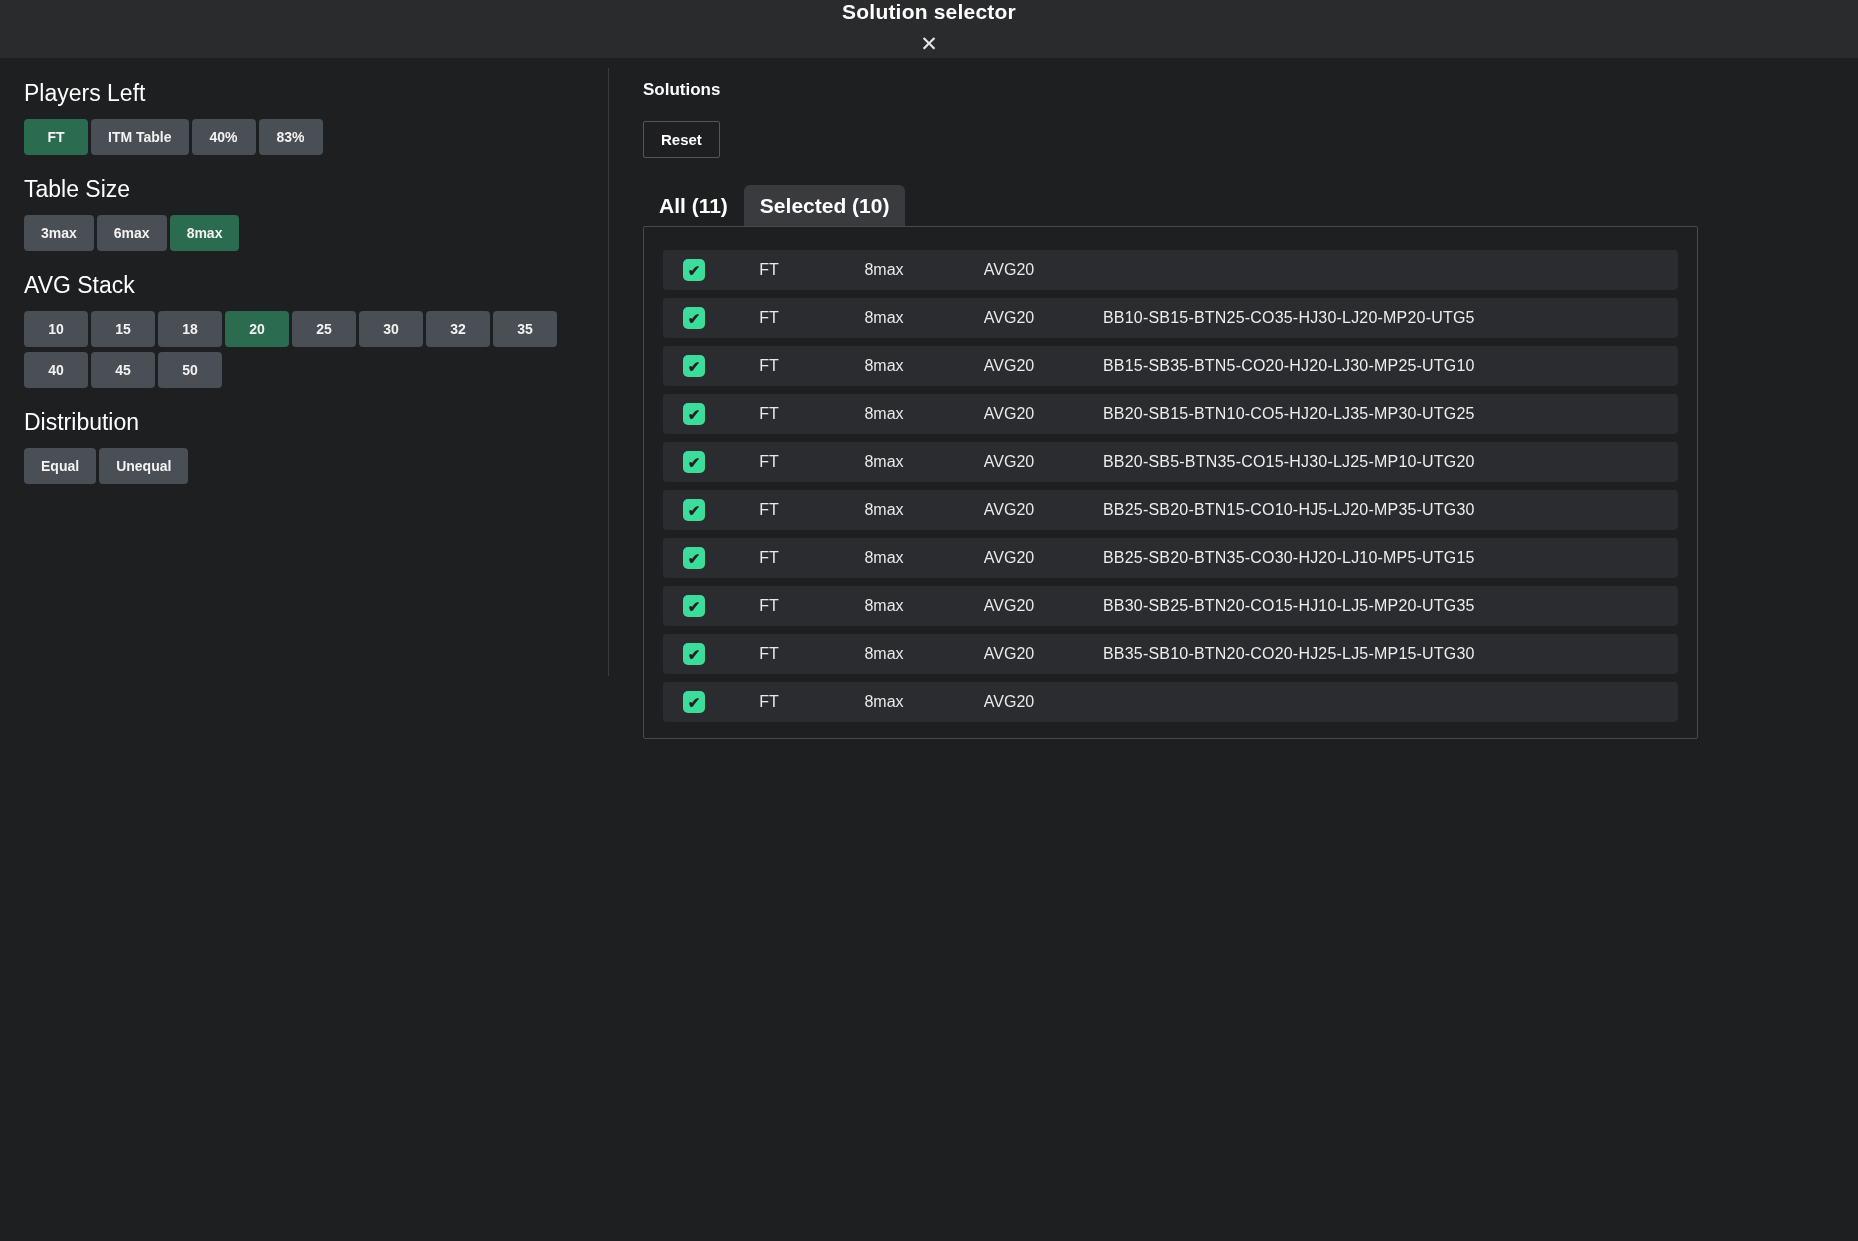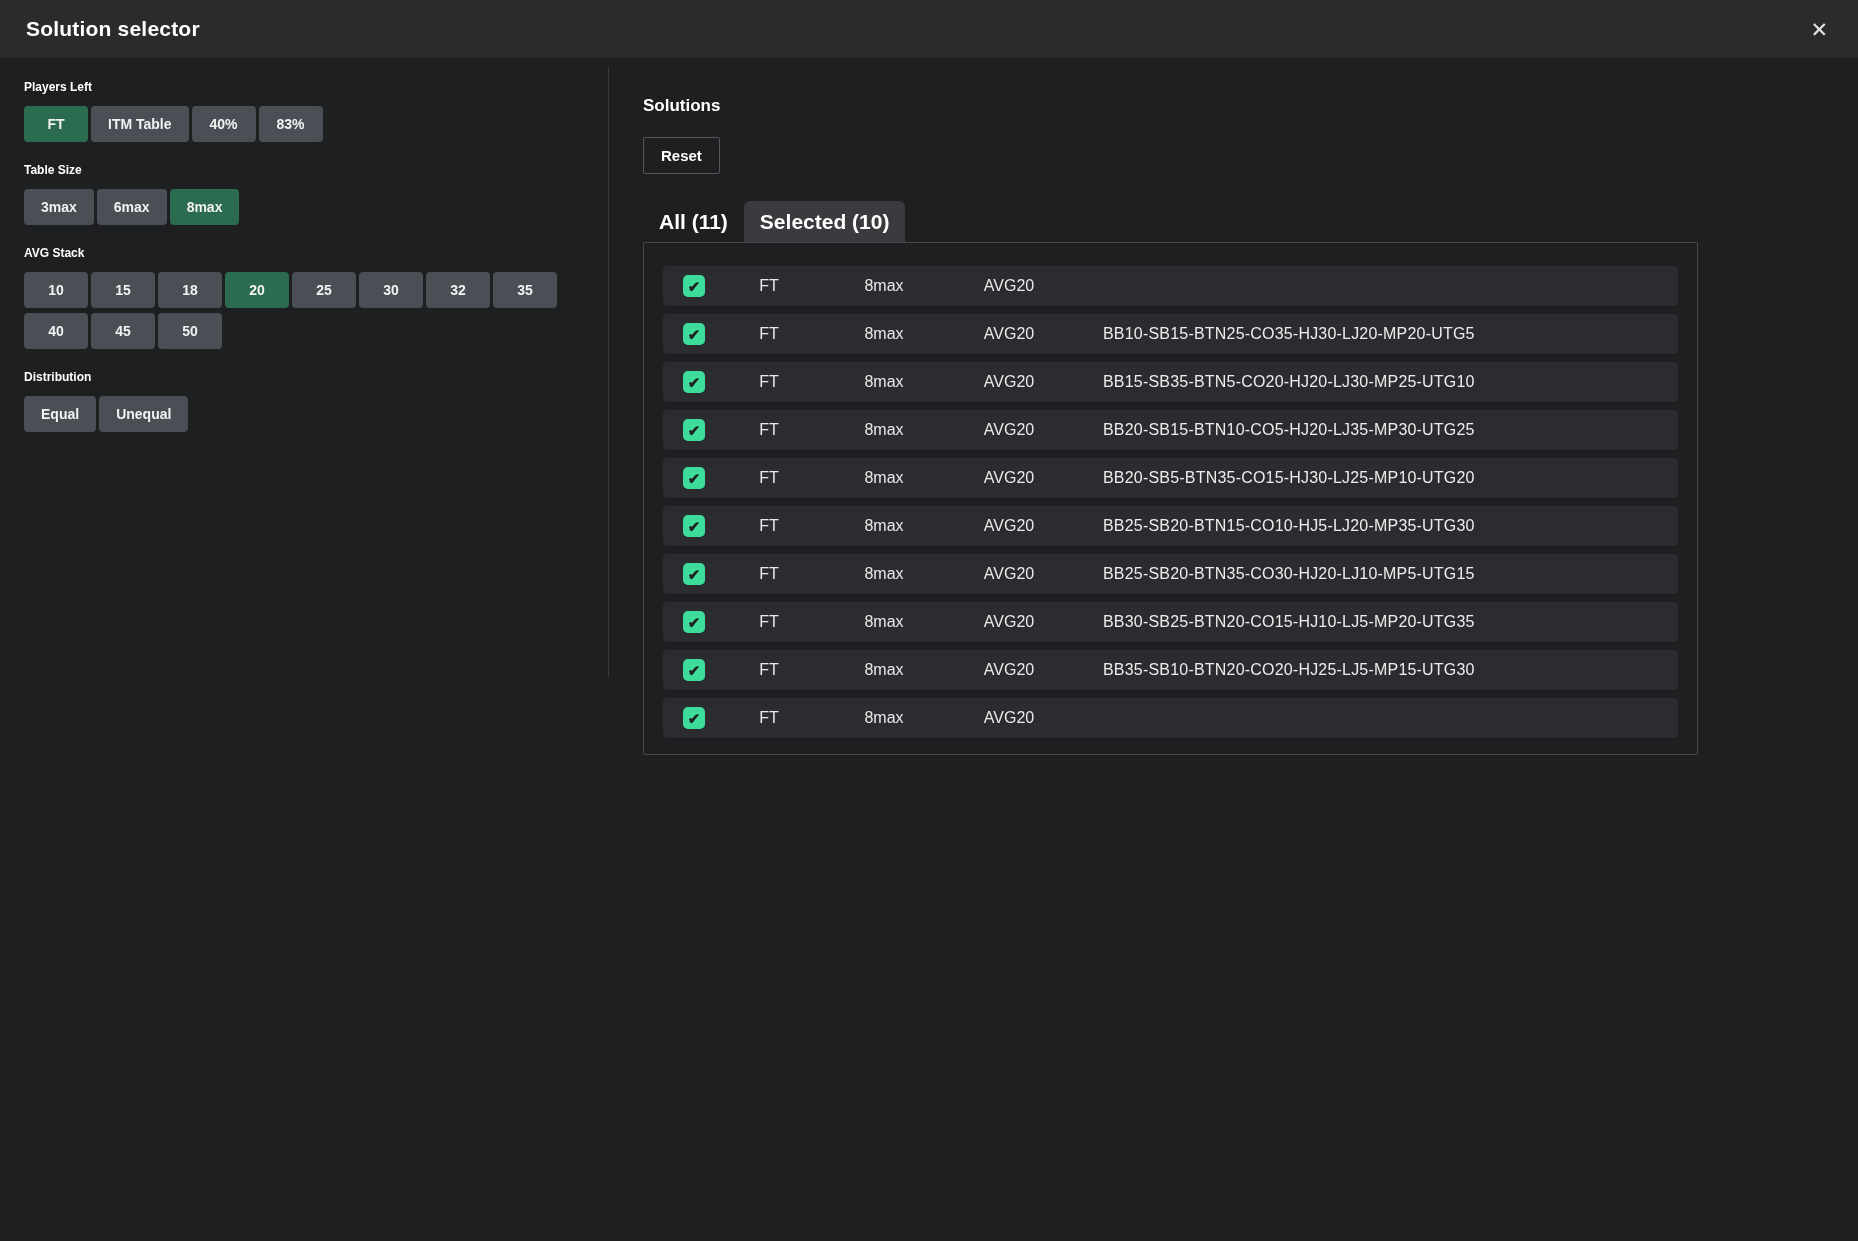--- a/index.html
+++ b/index.html
@@ -16,44 +16,45 @@
     background:#1e1f21;
     font-family:"Liberation Sans",sans-serif;
     color:#fff;
     overflow:hidden;
   }
   
   .topbar{
     height:58px;background:#2a2b2d;
     display:flex;align-items:center;justify-content:space-between;
     padding:0 26px;
+    flex-direction:column;
   }
   .topbar h1{margin:0;font-size:21px;font-weight:700;letter-spacing:.2px;}
   .close-btn{
     background:none;border:none;color:#e6e6e6;
     font-size:21px;line-height:1;cursor:pointer;padding:4px;
   }
   
   .content{position:relative;display:flex;padding:22px 0 0 24px;}
   .vdivider{position:absolute;left:608px;top:10px;width:1px;height:608px;background:#3a3b3d;}
   
   .filters{width:584px;flex:none;}
   .filters section{margin-bottom:21px;}
-  .filters h2{margin:0 0 12px;font-size:12px;font-weight:700;}
+  .filters h2{margin:0 0 12px;font-size:23px;font-weight:400;}
   .btn-row{display:flex;flex-wrap:wrap;gap:5px 3px;}
   .btn-row.stack{max-width:545px;}
   .fbtn{
     height:36px;min-width:64px;padding:0 17px;
     background:var(--btn);border:none;border-radius:4px;
     color:#f2f2f2;font-family:"Liberation Sans",sans-serif;
     font-size:14px;font-weight:700;cursor:pointer;
   }
   .fbtn.selected{background:var(--accent);}
   
-  .solutions{margin-left:35px;width:1055px;flex:none;margin-top:16px;}
+  .solutions{margin-left:35px;width:1055px;flex:none;}
   .solutions h2{margin:0 0 21px;font-size:17px;font-weight:700;}
   .reset-btn{
     display:block;height:37px;padding:0 17px;margin:0 0 27px;
     background:transparent;border:1px solid #55565a;border-radius:2px;
     color:#fff;font-family:"Liberation Sans",sans-serif;
     font-size:15px;font-weight:600;cursor:pointer;
   }
   .tabs{display:flex;height:41px;}
   .tab{
     display:flex;align-items:center;padding:0 16px;

